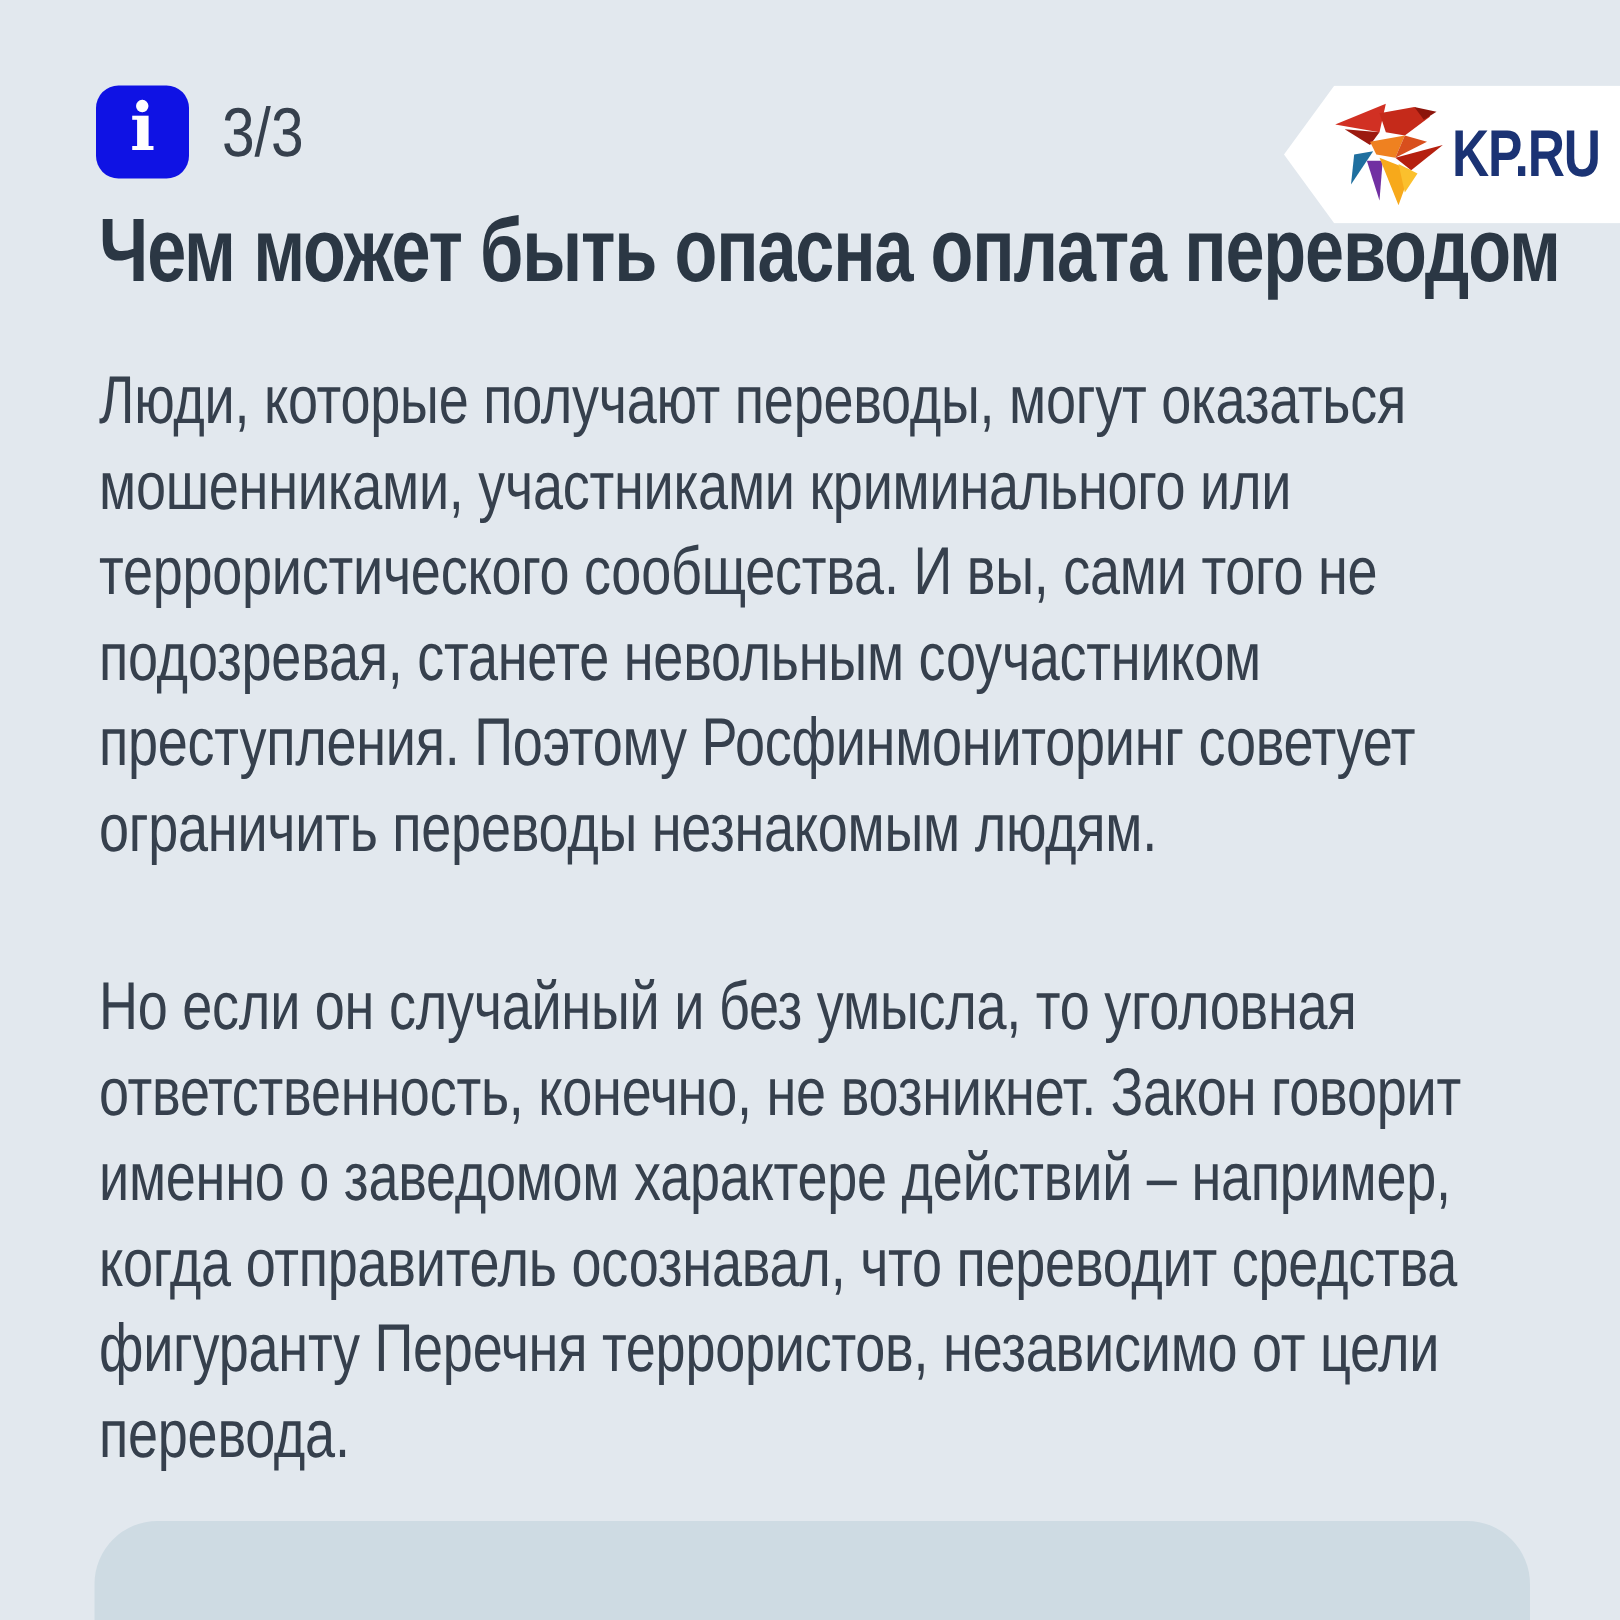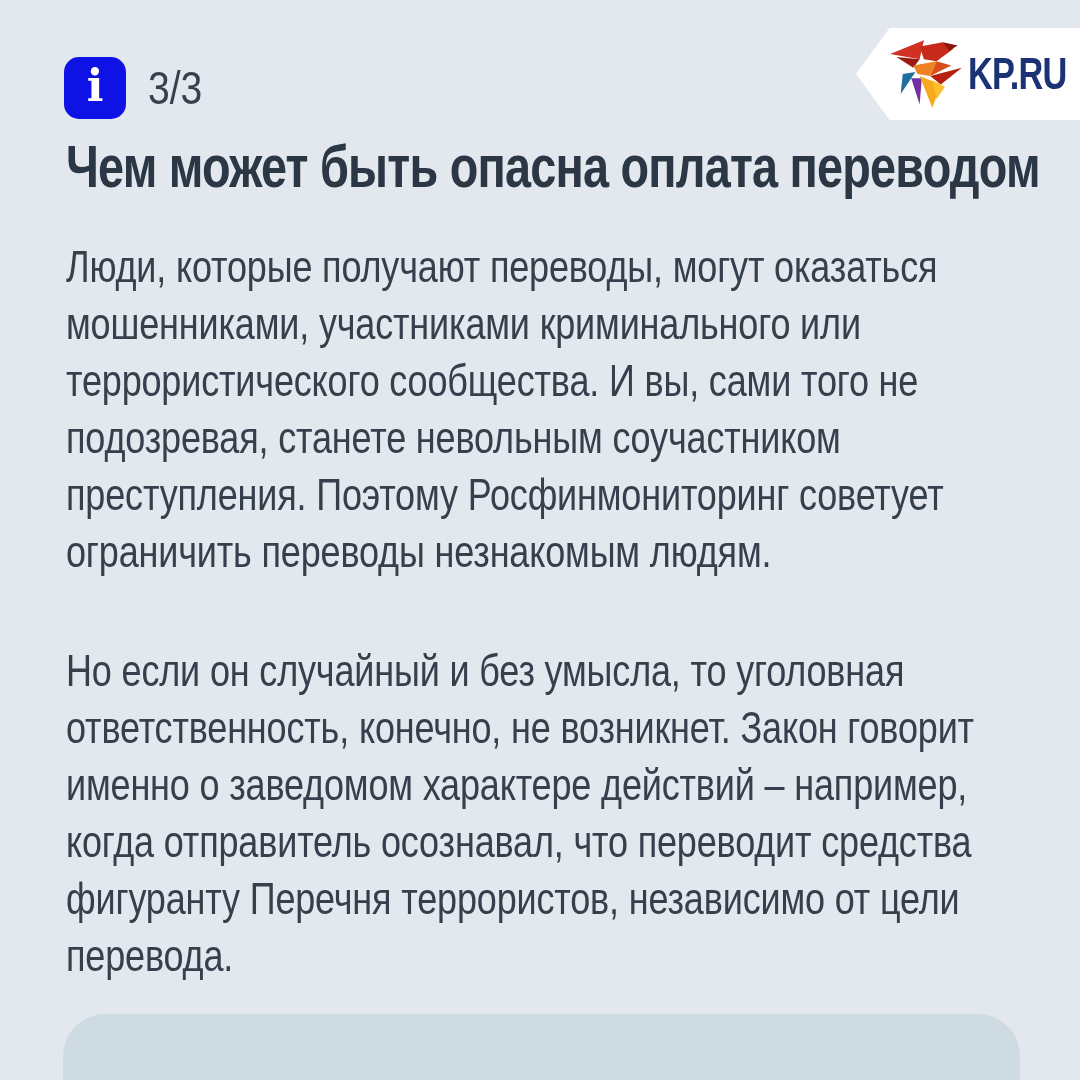--- a/index.html
+++ b/index.html
@@ -33,21 +33,21 @@
     font-weight:bold;font-size:44px;line-height:1;
     transform:translateY(-2px);
   }
   .page-indicator{
     color:var(--text);font-size:46px;line-height:62px;
     transform:scaleX(0.85);transform-origin:0 50%;
     letter-spacing:0px;
   }
 
   .logo-tag{
-    position:absolute;top:28px;right:0;
+    position:absolute;top:57px;right:0;
     width:224px;height:92px;background:#ffffff;
     clip-path:polygon(0 50%,15% 0,100% 0,100% 100%,15% 100%);
     display:flex;align-items:center;
     padding-left:32px;
   }
   .bird{width:76px;height:72px;flex:0 0 auto;}
   .logo-text{
     color:var(--logo-navy);font-weight:bold;font-size:44px;
     letter-spacing:-1px;
     transform:scaleX(0.78);transform-origin:0 50%;

